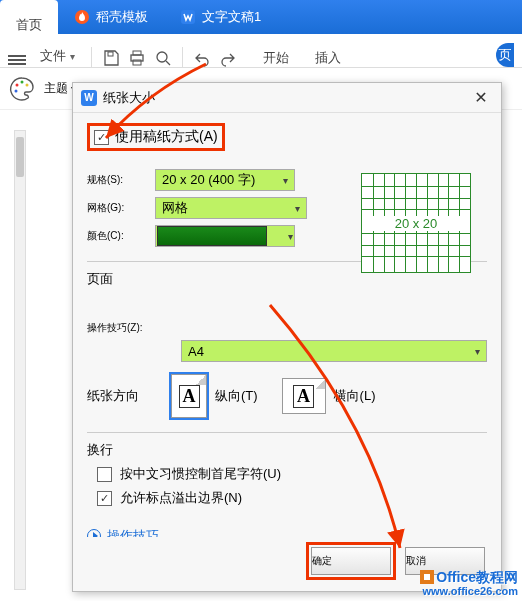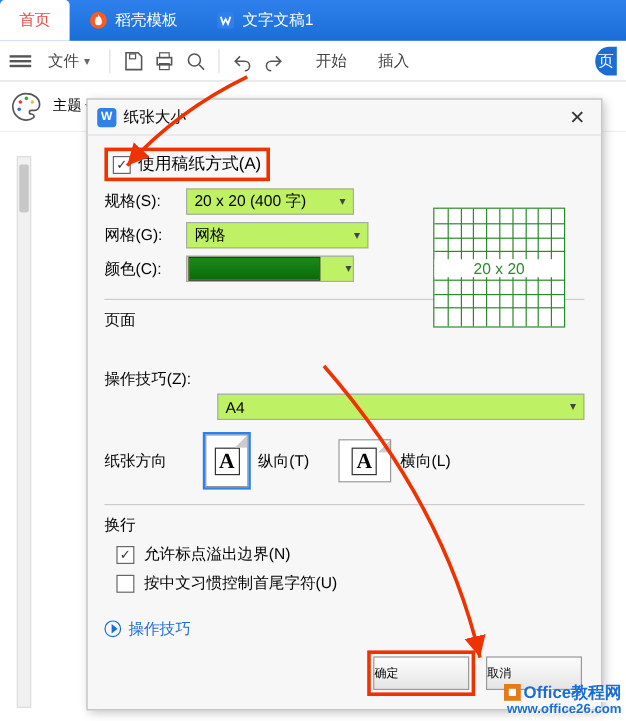--- a/index.html
+++ b/index.html
@@ -22,31 +22,32 @@
     display: flex;
     align-items: center;
     padding: 0 16px;
     color: #fff;
     font-size: 13px;
     gap: 6px;
     height: 34px;
   }
   .tab.active {
     background: #fff;
-    color: #ef4444;
+    color: #404040;
     border-top-left-radius: 4px;
     border-top-right-radius: 4px;
+    align-items: flex-end;
   }
   .tab .ticon {
     display: inline-flex;
     width: 16px; height: 16px;
   }
   .ribbonrow {
     display: flex;
-    align-items: center;
+    align-items: flex-end;
     height: 34px;
     border-bottom: 1px solid #ddd;
     padding: 0 8px;
     gap: 8px;
     color: #444;
     font-family: Liberation Serif, serif;
   }
   .hamburger { width: 18px; height: 14px; display: inline-block; }
   .hamburger span { display: block; height: 2px; background: #555; margin: 2px 0; }
   .filebtn { display: flex; align-items: center; gap: 4px; padding: 2px 6px; }
@@ -98,25 +99,25 @@
     display: flex; align-items: center; justify-content: center; color: #fff;
     font-size: 10px; font-weight: bold;
   }
   .closex {
     margin-left: auto;
     width: 24px; height: 24px;
     display: flex; align-items: center; justify-content: center;
     font-size: 16px; color: #333;
   }
   .dlgbody { padding: 10px 14px; flex: 1; overflow: hidden; }
-  .redbox { border: 3px solid #e30; padding: 2px 4px; display: inline-flex; align-items: center; gap: 6px; font-size: 14px; }
+  .redbox { border: 3px solid #e30; padding: 2px 4px; display: inline-flex; align-items: center; gap: 6px; margin-bottom: 12px; font-size: 14px; }
   .chk { width: 15px; height: 15px; border: 1px solid #666; display: inline-flex; align-items: center; justify-content: center; font-size: 11px; background: #fff; }
   .chk.on::before { content: "✓"; color: #333; }
   .formrow { display: flex; align-items: center; gap: 8px; margin: 6px 0; }
-  .formrow label { width: 60px; font-size: 13px; }
+  .formrow label { width: 60px; font-size: 10px; }
   .select {
     border: 1px solid #aaa;
     background: #bef264;
     height: 22px;
     display: flex;
     align-items: center;
     padding: 0 6px;
     gap: 6px;
     font-size: 13px;
   }
@@ -382,26 +383,26 @@
             <span class="A">A</span>
         </span>
         <span>横向(L)</span>
       </span>
     </div>
 
     <hr class="sectionrule">
     <div class="sectionlab">换行</div>
 
     <div class="formrow" style="margin-left:10px;">
+      <span class="chk"></span>
+      <span>按中文习惯控制首尾字符(U)</span>
+    </div>
+    <div class="formrow" style="margin-left:10px;">
       <span class="chk on"></span>
       <span>允许标点溢出边界(N)</span>
-    </div>
-    <div class="formrow" style="margin-left:10px;">
-      <span class="chk"></span>
-      <span>按中文习惯控制首尾字符(U)</span>
     </div>
 
     <div class="tiplink">
       <span class="tipcircle"></span>
       <span>操作技巧</span>
     </div>
   </div>
 
   <div class="btnrow">
     <div class="btn primary">

